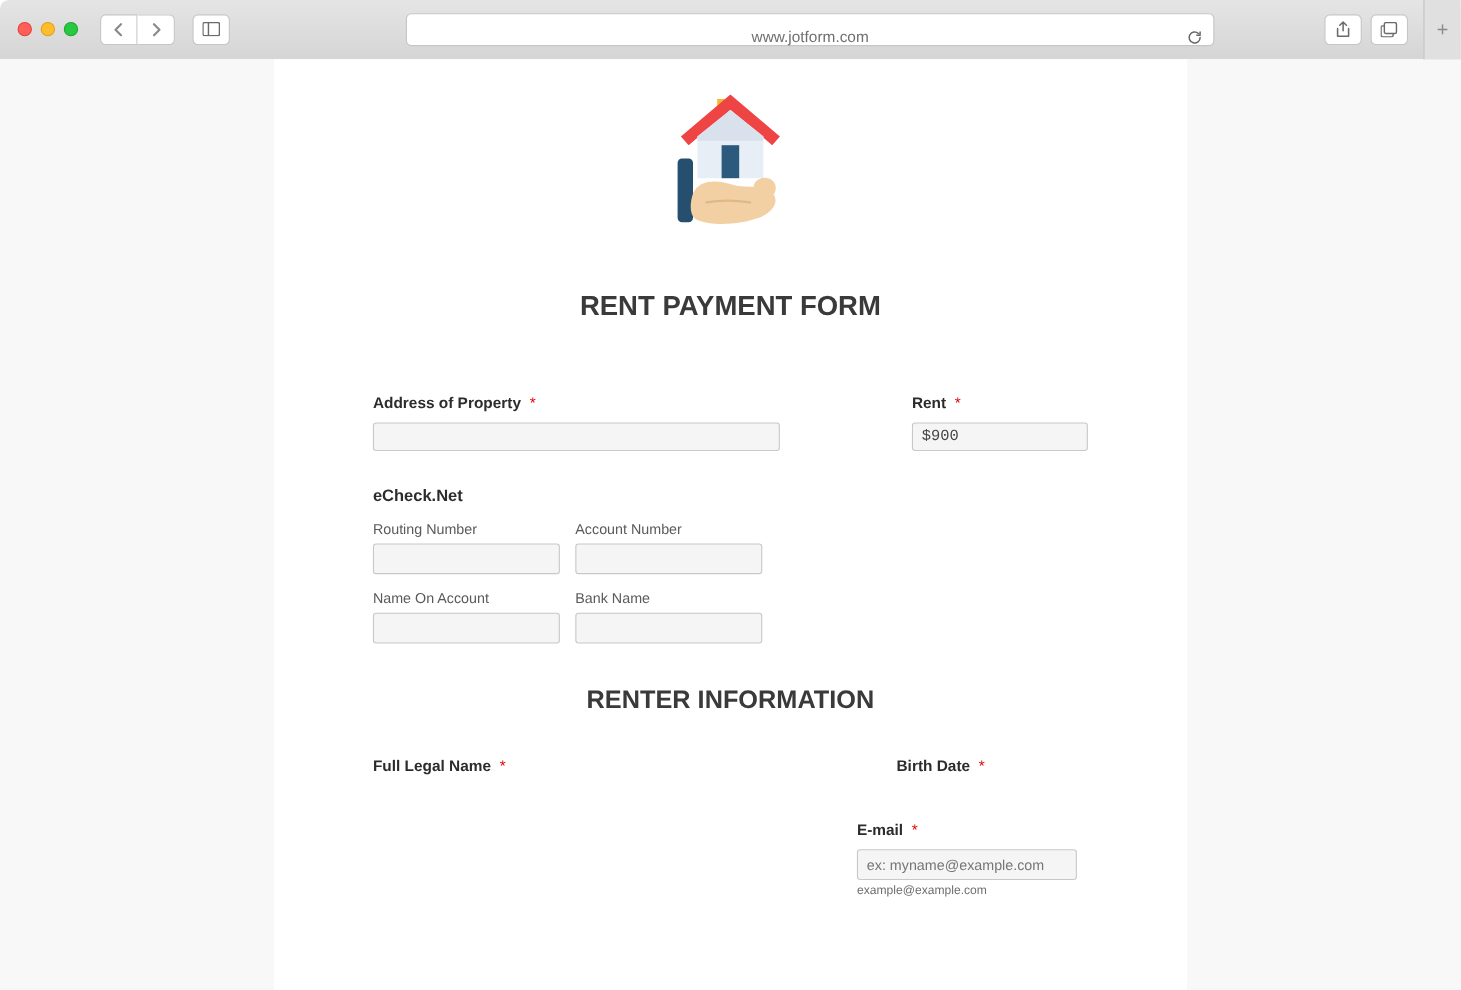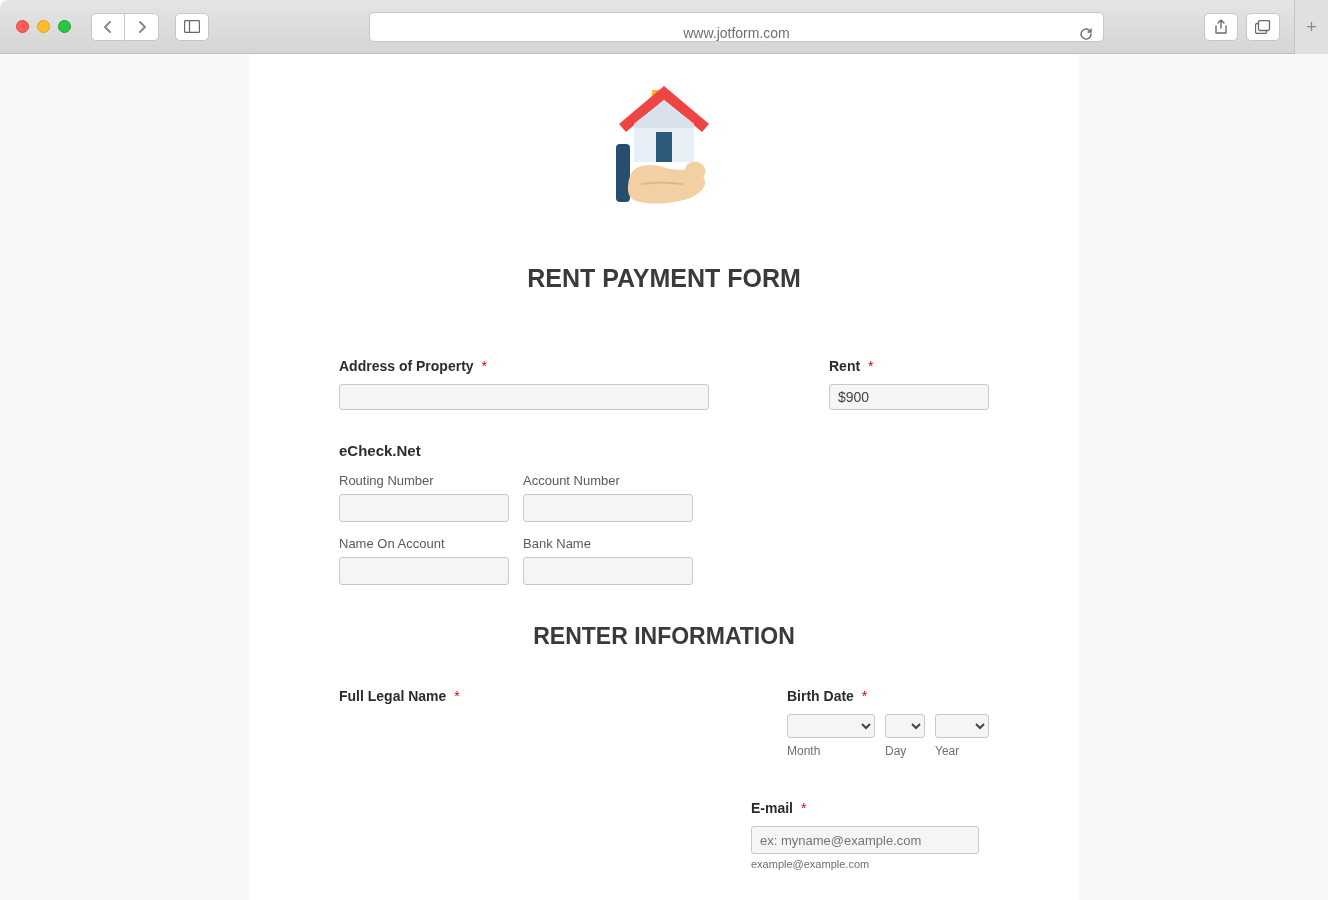--- a/index.html
+++ b/index.html
@@ -100,20 +100,21 @@
     .req { color: #e60000; margin-left: 4px; font-weight: normal; }
     .input {
       width: 100%;
       height: 26px;
       border: 1px solid #c8c8c8;
       border-radius: 3px;
       background: #f5f5f5;
       padding: 0 8px;
       font-size: 14px;
       color: #444;
+      font-family: Liberation Mono, monospace;
     }
     .input.lg { height: 26px; max-width: 370px; }
     .section-label {
       font-size: 15px;
       font-weight: 700;
       color: #2c2c2c;
       margin-bottom: 14px;
     }
     .subgrid {
       display: grid;
@@ -156,21 +157,21 @@
       border-radius: 3px;
       background: #f5f5f5;
       font-size: 13px;
       color: #444;
       padding: 0 4px;
     }
     .select.month { width: 88px; }
     .select.day { width: 40px; }
     .select.year { width: 54px; }
     .email-input {
-      width: 228px;
+      width: 200px;
       height: 28px;
       border: 1px solid #c8c8c8;
       border-radius: 3px;
       background: #f5f5f5;
       padding: 0 8px;
       font-size: 13px;
       color: #777;
     }
     .hint {
       font-size: 11px;
@@ -309,34 +310,20 @@
           <span class="req">*</span>
         </label>
       </div>
 
       <div style="flex:0 0 210px;">
         <div class="right-col-section">
           <label class="label">
             <span>Birth Date</span>
             <span class="req">*</span>
           </label>
-          <div class="date-grid">
-            <div>
-              <select class="select month"><option></option></select>
-              <div class="below-label">Month</div>
-            </div>
-            <div>
-              <select class="select day"><option></option></select>
-              <div class="below-label">Day</div>
-            </div>
-            <div>
-              <select class="select year"><option></option></select>
-              <div class="below-label">Year</div>
-            </div>
-          </div>
         </div>
 
         <div>
           <label class="label">
             <span>E-mail</span>
             <span class="req">*</span>
           </label>
           <input class="email-input" type="text" placeholder="ex: myname@example.com" style="">
           <div class="hint">example@example.com</div>
         </div>

